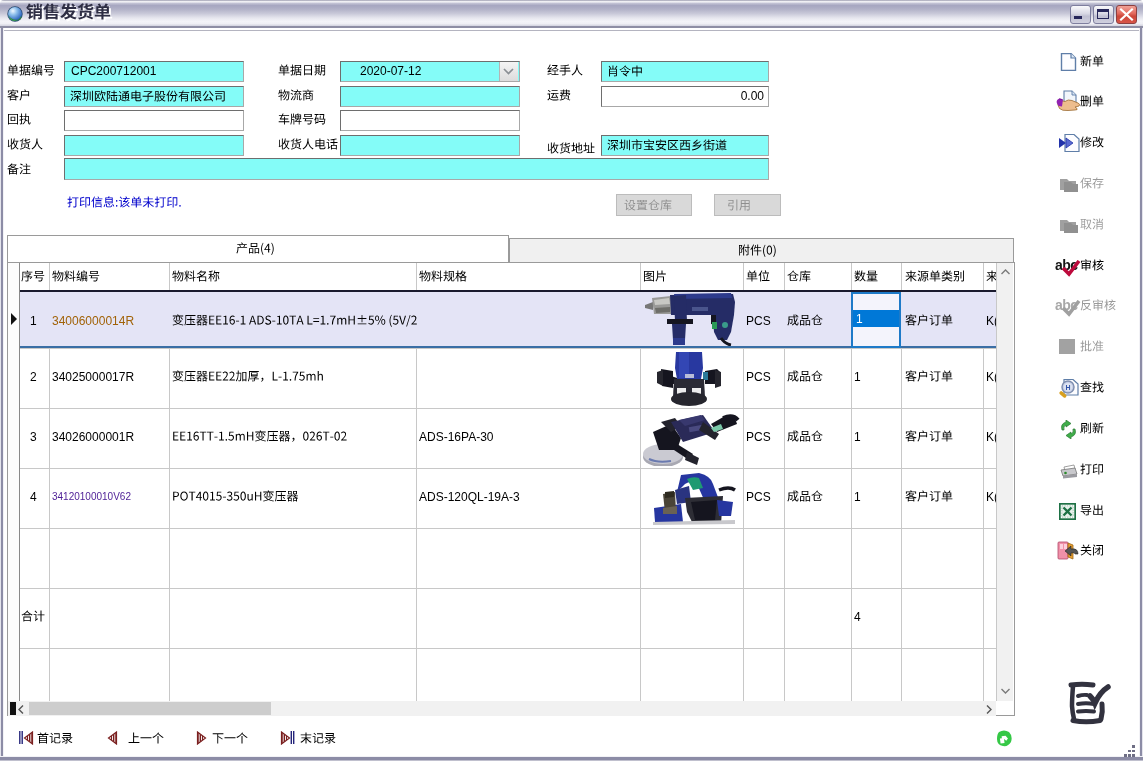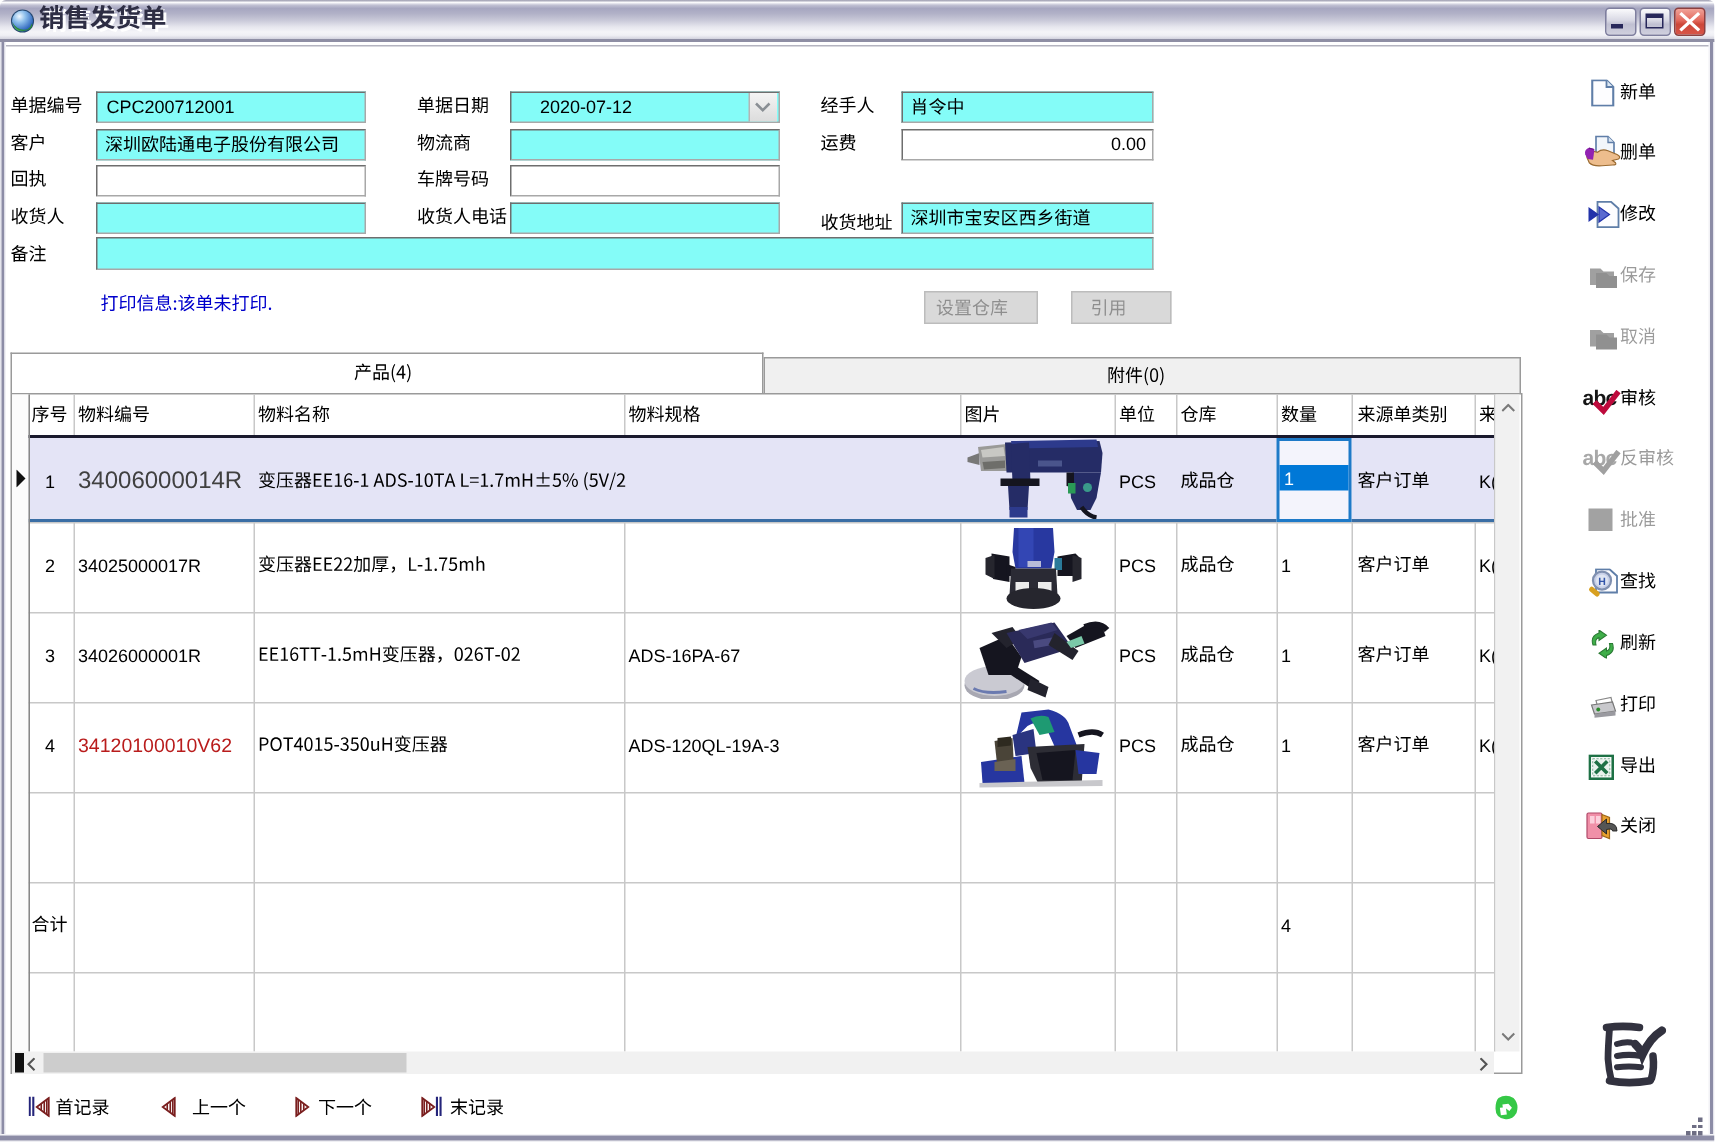--- a/index.html
+++ b/index.html
@@ -180,21 +180,21 @@
         <path d="M5.3 0.6C5.1 1.1 4.7 1.8 4.4 2.2L5 2.5C5.3 2.1 5.7 1.5 6.1 1ZM1.1 1C1.4 1.5 1.7 2.1 1.8 2.6L2.5 2.3C2.4 1.8 2.1 1.2 1.7 0.7ZM4.9 7.4C4.6 8 4.3 8.5 3.8 9C3.3 8.8 2.9 8.5 2.4 8.3C2.6 8.1 2.8 7.7 3 7.4ZM1.3 8.7C1.9 8.9 2.6 9.2 3.2 9.5C2.4 10.1 1.5 10.4 0.5 10.7C0.6 10.8 0.8 11.1 0.9 11.4C2 11.1 3 10.6 3.9 9.9C4.3 10.1 4.7 10.4 4.9 10.6L5.5 10C5.2 9.8 4.9 9.6 4.5 9.4C5.1 8.7 5.6 7.8 5.9 6.8L5.4 6.6L5.3 6.6H3.3L3.6 6L2.8 5.9C2.7 6.1 2.6 6.4 2.5 6.6H0.8V7.4H2.1C1.8 7.9 1.6 8.3 1.3 8.7ZM3.1 0.4V2.7H0.6V3.4H2.8C2.2 4.2 1.3 4.9 0.5 5.3C0.6 5.4 0.9 5.8 1 6C1.7 5.6 2.5 4.9 3.1 4.2V5.7H3.9V4C4.5 4.4 5.2 5 5.5 5.3L6 4.6C5.7 4.4 4.7 3.8 4.1 3.4H6.4V2.7H3.9V0.4ZM7.5 0.5C7.2 2.6 6.7 4.6 5.8 5.9C6 6 6.3 6.3 6.5 6.5C6.8 6 7 5.5 7.3 4.9C7.5 6.1 7.9 7.2 8.3 8.1C7.7 9.3 6.7 10.1 5.4 10.8C5.6 10.9 5.8 11.3 5.9 11.5C7.1 10.8 8.1 10 8.8 9C9.4 10 10.1 10.8 11.1 11.4C11.2 11.1 11.5 10.8 11.7 10.6C10.7 10.1 9.9 9.2 9.3 8.1C9.9 6.9 10.3 5.4 10.6 3.6H11.4V2.7H8C8.1 2.1 8.3 1.4 8.4 0.6ZM9.7 3.6C9.5 5 9.2 6.2 8.8 7.2C8.3 6.1 8 4.9 7.8 3.6Z M15 2.5H21V3.2H15ZM15 1.3H21V2H15ZM14.1 0.8V3.7H21.9V0.8ZM12.6 4.2V4.9H23.4V4.2ZM14.8 7.2H17.5V7.9H14.8ZM18.4 7.2H21.3V7.9H18.4ZM14.8 6H17.5V6.7H14.8ZM18.4 6H21.3V6.7H18.4ZM12.6 10.5V11.2H23.5V10.5H18.4V9.8H22.5V9.1H18.4V8.5H22.2V5.5H13.9V8.5H17.5V9.1H13.6V9.8H17.5V10.5Z" fill="#000000"></path>
       </svg></div>
 <div style="position:absolute;left:897px;top:7px"><svg width="61" height="15" viewBox="0 0 61 15">
         <path d="M9.1 3C8.8 3.7 8.3 4.7 7.9 5.4L8.6 5.6C9 5 9.6 4.1 10 3.2ZM2.2 3.3C2.7 4 3.2 5 3.3 5.6L4.2 5.3C4 4.7 3.5 3.7 3 3ZM5.5 0.4V1.9H1.2V2.7H5.5V5.7H0.7V6.6H4.9C3.8 8.1 2 9.5 0.4 10.2C0.6 10.4 0.9 10.7 1.1 10.9C2.6 10.1 4.4 8.7 5.5 7.1V11.4H6.5V7.1C7.6 8.7 9.4 10.2 11 11C11.1 10.7 11.4 10.4 11.6 10.2C10 9.5 8.2 8.1 7.1 6.6H11.3V5.7H6.5V2.7H10.8V1.9H6.5V0.4Z M18.4 5.6H22.1V6.7H18.4ZM18.4 3.9H22.1V4.9H18.4ZM18.1 8C17.7 8.8 17.2 9.7 16.6 10.3C16.8 10.4 17.2 10.6 17.3 10.7C17.9 10.1 18.5 9.1 18.9 8.3ZM21.5 8.2C21.9 9 22.5 10 22.8 10.6L23.6 10.2C23.3 9.7 22.7 8.7 22.2 7.9ZM13 1.2C13.7 1.6 14.6 2.2 15 2.6L15.6 1.8C15.1 1.5 14.2 0.9 13.6 0.6ZM12.5 4.4C13.1 4.8 14 5.4 14.5 5.7L15 5C14.5 4.6 13.6 4.1 13 3.8ZM12.7 10.8 13.5 11.3C14.1 10.2 14.8 8.7 15.3 7.4L14.5 6.9C14 8.3 13.2 9.9 12.7 10.8ZM16.1 1V4.3C16.1 6.3 15.9 9 14.6 10.9C14.8 11 15.2 11.3 15.3 11.4C16.7 9.4 16.9 6.4 16.9 4.3V1.8H23.4V1ZM19.8 2C19.7 2.3 19.6 2.8 19.5 3.2H17.6V7.4H19.8V10.5C19.8 10.6 19.7 10.7 19.6 10.7C19.4 10.7 18.9 10.7 18.3 10.7C18.5 10.9 18.6 11.2 18.6 11.4C19.4 11.5 19.9 11.5 20.2 11.3C20.6 11.2 20.7 11 20.7 10.5V7.4H23V3.2H20.3C20.5 2.9 20.6 2.5 20.8 2.2Z M26.7 5.3H29.5V6.6H26.7ZM30.4 5.3H33.4V6.6H30.4ZM26.7 3.3H29.5V4.5H26.7ZM30.4 3.3H33.4V4.5H30.4ZM32.5 0.5C32.2 1.1 31.7 1.9 31.3 2.5H28.4L28.9 2.3C28.6 1.8 28.1 1 27.6 0.5L26.8 0.8C27.3 1.3 27.7 2 28 2.5H25.8V7.3H29.5V8.5H24.6V9.3H29.5V11.4H30.4V9.3H35.4V8.5H30.4V7.3H34.3V2.5H32.3C32.7 2 33.1 1.4 33.5 0.8Z M45 0.6C44.7 1.1 44.1 1.9 43.7 2.3L44.5 2.6C44.9 2.2 45.4 1.5 45.9 0.9ZM38.2 1C38.7 1.5 39.2 2.2 39.4 2.7L40.2 2.3C40 1.8 39.4 1.2 38.9 0.7ZM41.5 0.4V2.8H36.9V3.6H40.8C39.8 4.6 38.2 5.4 36.6 5.8C36.8 6 37.1 6.3 37.2 6.6C38.8 6.1 40.5 5.1 41.5 3.9V6H42.4V4.2C43.9 4.9 45.7 5.9 46.7 6.5L47.1 5.8C46.2 5.2 44.5 4.3 43 3.6H47.2V2.8H42.4V0.4ZM41.6 6.2C41.5 6.7 41.4 7.1 41.3 7.5H36.8V8.4H41C40.4 9.5 39.2 10.2 36.6 10.6C36.7 10.8 36.9 11.2 37 11.5C40 10.9 41.3 9.9 42 8.4C42.9 10.1 44.6 11.1 47 11.5C47.1 11.2 47.4 10.8 47.6 10.6C45.4 10.4 43.8 9.6 42.9 8.4H47.2V7.5H42.3C42.4 7.1 42.4 6.7 42.5 6.2Z M55.5 1.9V8.5H56.4V1.9ZM58.1 0.6V10.3C58.1 10.5 58 10.6 57.8 10.6C57.5 10.6 56.8 10.6 56 10.6C56.2 10.8 56.3 11.2 56.4 11.5C57.4 11.5 58.1 11.4 58.4 11.3C58.8 11.1 59 10.9 59 10.3V0.6ZM49.9 1.8H53V4.1H49.9ZM49.1 0.9V4.9H53.9V0.9ZM50.8 5.2 50.8 6.2H48.7V7.1H50.7C50.5 8.7 49.9 10 48.4 10.8C48.6 11 48.9 11.3 49 11.5C50.7 10.6 51.3 9 51.5 7.1H53.2C53.1 9.3 53 10.2 52.8 10.4C52.7 10.5 52.6 10.5 52.4 10.5C52.2 10.5 51.7 10.5 51.2 10.5C51.4 10.7 51.5 11.1 51.5 11.3C52 11.4 52.5 11.4 52.8 11.3C53.1 11.3 53.3 11.2 53.5 11C53.8 10.6 54 9.5 54.1 6.6C54.1 6.5 54.1 6.2 54.1 6.2H51.6L51.7 5.2Z" fill="#000000"></path>
       </svg></div>
 <div style="position:absolute;left:978px;top:7px"><svg width="13" height="15" viewBox="0 0 13 15">
         <path d="M9.1 3C8.8 3.7 8.3 4.7 7.9 5.4L8.6 5.6C9 5 9.6 4.1 10 3.2ZM2.2 3.3C2.7 4 3.2 5 3.3 5.6L4.2 5.3C4 4.7 3.5 3.7 3 3ZM5.5 0.4V1.9H1.2V2.7H5.5V5.7H0.7V6.6H4.9C3.8 8.1 2 9.5 0.4 10.2C0.6 10.4 0.9 10.7 1.1 10.9C2.6 10.1 4.4 8.7 5.5 7.1V11.4H6.5V7.1C7.6 8.7 9.4 10.2 11 11C11.1 10.7 11.4 10.4 11.6 10.2C10 9.5 8.2 8.1 7.1 6.6H11.3V5.7H6.5V2.7H10.8V1.9H6.5V0.4Z" fill="#000000"></path>
       </svg></div>
 </div>
 <div style="position:absolute;left:30px;top:314px;font-size:12px;line-height:14px;color:#000000;white-space:pre;">1</div>
-<div style="position:absolute;left:52px;top:314px;font-size:16px;line-height:14px;color:#404040;white-space:pre;">34006000014R</div>
+<div style="position:absolute;left:52px;top:314px;font-size:12px;line-height:14px;color:#a16207;white-space:pre;">34006000014R</div>
 <div style="position:absolute;left:172px;top:314px"><svg width="246" height="15" viewBox="0 0 246 15">
       <path d="M2.7 3C2.3 3.8 1.7 4.7 1.1 5.2C1.3 5.4 1.6 5.6 1.8 5.7C2.4 5.1 3.1 4.1 3.5 3.2ZM8.3 3.4C9 4.1 9.9 5.1 10.3 5.7L11 5.3C10.6 4.7 9.7 3.7 9 3ZM5.2 0.5C5.4 0.9 5.6 1.3 5.8 1.6H0.8V2.4H4.2V6.1H5.1V2.4H6.9V6.1H7.8V2.4H11.2V1.6H6.8C6.6 1.3 6.3 0.7 6 0.3ZM1.6 6.4V7.2H2.6C3.2 8.2 4.1 9 5.1 9.6C3.7 10.1 2.2 10.5 0.6 10.7C0.8 10.9 1 11.3 1.1 11.5C2.8 11.2 4.5 10.8 6 10.1C7.4 10.8 9.1 11.2 11 11.5C11.1 11.2 11.3 10.9 11.5 10.7C9.8 10.5 8.2 10.2 6.9 9.6C8.2 8.9 9.2 8 9.9 6.8L9.3 6.4L9.1 6.4ZM3.6 7.2H8.5C7.9 8 7 8.7 6 9.2C5 8.7 4.2 8 3.6 7.2Z M20.2 7.2C20.9 7.8 21.6 8.6 21.9 9.1L22.6 8.6C22.2 8.1 21.5 7.4 20.9 6.8ZM13.4 1V4.9C13.4 6.7 13.3 9.2 12.4 11C12.6 11.1 13 11.3 13.1 11.5C14.1 9.6 14.2 6.8 14.2 4.9V1.9H23.5V1ZM18.4 2.5V5.1H15.1V6H18.4V10.1H14.3V10.9H23.4V10.1H19.3V6H22.8V5.1H19.3V2.5Z M26.4 1.7H28.4V3.4H26.4ZM31.5 1.7H33.6V3.4H31.5ZM31.4 4.7C31.9 4.9 32.5 5.2 32.9 5.5H29.4C29.7 5.1 29.9 4.7 30.1 4.3L29.2 4.1V1H25.5V4.2H29.2C29 4.6 28.7 5.1 28.4 5.5H24.6V6.3H27.6C26.8 7 25.7 7.6 24.4 8.1C24.5 8.3 24.8 8.6 24.9 8.8L25.5 8.5V11.5H26.4V11.1H28.4V11.4H29.2V7.8H27C27.7 7.3 28.3 6.8 28.8 6.3H31C31.5 6.8 32.1 7.3 32.9 7.8H30.7V11.5H31.5V11.1H33.6V11.4H34.5V8.5L35.1 8.7C35.2 8.5 35.5 8.2 35.7 8C34.4 7.7 33 7 32.1 6.3H35.4V5.5H33.3L33.6 5.1C33.2 4.8 32.4 4.4 31.8 4.2ZM30.6 1V4.2H34.5V1ZM26.4 10.3V8.5H28.4V10.3ZM31.5 10.3V8.5H33.6V10.3Z M37.2 10.5H42.4V9.6H38.3V6.3H41.7V5.4H38.3V2.6H42.3V1.7H37.2Z M44.3 10.5H49.5V9.6H45.4V6.3H48.7V5.4H45.4V2.6H49.3V1.7H44.3Z M51.2 10.5H56V9.6H54.3V1.7H53.4C52.9 2 52.4 2.2 51.6 2.3V3H53.2V9.6H51.2Z M60.4 10.7C61.8 10.7 62.9 9.5 62.9 7.8C62.9 6 62 5 60.5 5C59.8 5 59 5.4 58.5 6.1C58.5 3.4 59.5 2.4 60.8 2.4C61.3 2.4 61.8 2.7 62.2 3.1L62.8 2.4C62.3 1.9 61.6 1.5 60.7 1.5C59 1.5 57.5 2.9 57.5 6.3C57.5 9.2 58.7 10.7 60.4 10.7ZM58.5 7C59.1 6.2 59.8 5.9 60.3 5.9C61.4 5.9 61.9 6.6 61.9 7.8C61.9 9 61.2 9.8 60.4 9.8C59.3 9.8 58.6 8.8 58.5 7Z M64 7.6H67.1V6.7H64Z M68.7 10.5H73.5V9.6H71.7V1.7H70.9C70.4 2 69.9 2.2 69.1 2.3V3H70.6V9.6H68.7Z M77 10.5H78.1L79 7.8H82.2L83 10.5H84.2L81.2 1.7H80ZM79.3 6.9 79.7 5.6C80 4.6 80.3 3.6 80.6 2.6H80.6C80.9 3.6 81.2 4.6 81.5 5.6L81.9 6.9Z M85.5 10.5H87.7C90.4 10.5 91.8 8.9 91.8 6.1C91.8 3.3 90.4 1.7 87.7 1.7H85.5ZM86.6 9.6V2.6H87.6C89.7 2.6 90.7 3.8 90.7 6.1C90.7 8.3 89.7 9.6 87.6 9.6Z M96.2 10.7C98 10.7 99.2 9.6 99.2 8.2C99.2 6.9 98.4 6.3 97.3 5.8L96.1 5.3C95.4 5 94.6 4.7 94.6 3.8C94.6 3 95.3 2.5 96.3 2.5C97.1 2.5 97.7 2.8 98.3 3.3L98.9 2.6C98.2 2 97.3 1.5 96.3 1.5C94.7 1.5 93.5 2.5 93.5 3.9C93.5 5.2 94.5 5.8 95.3 6.1L96.6 6.7C97.4 7.1 98 7.3 98 8.3C98 9.1 97.3 9.7 96.2 9.7C95.3 9.7 94.4 9.3 93.8 8.6L93.1 9.4C93.9 10.2 94.9 10.7 96.2 10.7Z M100.2 7.6H103.3V6.7H100.2Z M104.9 10.5H109.7V9.6H108V1.7H107.1C106.6 2 106.1 2.2 105.3 2.3V3H106.9V9.6H104.9Z M113.8 10.7C115.5 10.7 116.6 9.1 116.6 6.1C116.6 3 115.5 1.5 113.8 1.5C112.2 1.5 111.1 3 111.1 6.1C111.1 9.1 112.2 10.7 113.8 10.7ZM113.8 9.8C112.8 9.8 112.2 8.7 112.2 6.1C112.2 3.5 112.8 2.4 113.8 2.4C114.8 2.4 115.5 3.5 115.5 6.1C115.5 8.7 114.8 9.8 113.8 9.8Z M120.2 10.5H121.3V2.6H124V1.7H117.5V2.6H120.2Z M124.4 10.5H125.5L126.4 7.8H129.6L130.4 10.5H131.6L128.6 1.7H127.4ZM126.6 6.9 127.1 5.6C127.4 4.6 127.7 3.6 127.9 2.6H128C128.3 3.6 128.6 4.6 128.9 5.6L129.3 6.9Z M135.5 10.5H140.5V9.6H136.6V1.7H135.5Z M141.3 5H147.1V4.2H141.3ZM141.3 7.9H147.1V7.1H141.3Z M148.6 10.5H153.4V9.6H151.6V1.7H150.8C150.3 2 149.7 2.2 149 2.3V3H150.5V9.6H148.6Z M155.8 10.7C156.3 10.7 156.6 10.3 156.6 9.8C156.6 9.3 156.3 9 155.8 9C155.4 9 155 9.3 155 9.8C155 10.3 155.4 10.7 155.8 10.7Z M159.9 10.5H161C161.2 7.1 161.5 5 163.6 2.4V1.7H158.1V2.6H162.4C160.6 5 160 7.2 159.9 10.5Z M165.3 10.5H166.4V5.8C167 5.1 167.5 4.8 168 4.8C168.8 4.8 169.2 5.3 169.2 6.5V10.5H170.3V5.8C170.9 5.1 171.4 4.8 171.9 4.8C172.8 4.8 173.2 5.3 173.2 6.5V10.5H174.3V6.4C174.3 4.7 173.6 3.8 172.3 3.8C171.5 3.8 170.8 4.3 170.1 5.1C169.9 4.3 169.3 3.8 168.3 3.8C167.5 3.8 166.9 4.3 166.3 4.9H166.3L166.2 4H165.3Z M176.5 10.5H177.6V6.3H181.7V10.5H182.8V1.7H181.7V5.4H177.6V1.7H176.5Z M194.4 5V4.1H190.4V0.9H189.6V4.1H185.7V5H189.6V8.3H190.4V5ZM194.4 9.5H185.7V10.3H194.4Z M199.2 10.7C200.6 10.7 202 9.6 202 7.6C202 5.7 200.8 4.8 199.4 4.8C198.9 4.8 198.5 5 198.1 5.2L198.3 2.6H201.6V1.7H197.3L197 5.8L197.6 6.2C198.1 5.8 198.5 5.7 199.1 5.7C200.2 5.7 200.9 6.4 200.9 7.7C200.9 9 200.1 9.7 199 9.7C198 9.7 197.4 9.3 196.9 8.8L196.3 9.5C196.9 10.1 197.8 10.7 199.2 10.7Z M205.1 7.1C206.3 7.1 207.1 6.1 207.1 4.3C207.1 2.5 206.3 1.5 205.1 1.5C203.9 1.5 203.1 2.5 203.1 4.3C203.1 6.1 203.9 7.1 205.1 7.1ZM205.1 6.4C204.4 6.4 204 5.7 204 4.3C204 2.9 204.4 2.2 205.1 2.2C205.8 2.2 206.3 2.9 206.3 4.3C206.3 5.7 205.8 6.4 205.1 6.4ZM205.4 10.7H206.1L211 1.5H210.2ZM211.3 10.7C212.5 10.7 213.3 9.6 213.3 7.9C213.3 6.1 212.5 5.1 211.3 5.1C210.1 5.1 209.3 6.1 209.3 7.9C209.3 9.6 210.1 10.7 211.3 10.7ZM211.3 10C210.6 10 210.1 9.3 210.1 7.9C210.1 6.5 210.6 5.8 211.3 5.8C211.9 5.8 212.4 6.5 212.4 7.9C212.4 9.3 211.9 10 211.3 10Z M219.3 12.9 219.9 12.6C218.9 10.8 218.4 8.8 218.4 6.8C218.4 4.7 218.9 2.7 219.9 1L219.3 0.7C218.2 2.5 217.5 4.4 217.5 6.8C217.5 9.1 218.2 11.1 219.3 12.9Z M223.6 10.7C225.1 10.7 226.5 9.6 226.5 7.6C226.5 5.7 225.3 4.8 223.8 4.8C223.3 4.8 222.9 5 222.5 5.2L222.7 2.6H226.1V1.7H221.8L221.5 5.8L222.1 6.2C222.6 5.8 223 5.7 223.5 5.7C224.7 5.7 225.4 6.4 225.4 7.7C225.4 9 224.5 9.7 223.5 9.7C222.5 9.7 221.8 9.3 221.3 8.8L220.8 9.5C221.4 10.1 222.2 10.7 223.6 10.7Z M229.9 10.5H231.2L234 1.7H232.9L231.5 6.5C231.2 7.5 231 8.3 230.6 9.4H230.6C230.3 8.3 230 7.5 229.7 6.5L228.3 1.7H227.1Z M234.2 12.6H235L238.5 1H237.8Z M239.3 10.5H244.8V9.6H242.4C241.9 9.6 241.4 9.6 240.9 9.6C243 7.7 244.4 5.9 244.4 4.1C244.4 2.6 243.4 1.5 241.8 1.5C240.7 1.5 239.9 2.1 239.2 2.8L239.8 3.5C240.3 2.9 240.9 2.4 241.7 2.4C242.8 2.4 243.3 3.2 243.3 4.2C243.3 5.7 242 7.4 239.3 9.9Z" fill="#000000"></path>
     </svg></div>
 <div style="position:absolute;left:746px;top:314px;font-size:12px;line-height:14px;color:#000000;white-space:pre;">PCS</div>
 <div style="position:absolute;left:787px;top:314px"><svg width="37" height="15" viewBox="0 0 37 15">
       <path d="M6.5 0.4C6.5 1.1 6.6 1.8 6.6 2.5H1.5V5.8C1.5 7.4 1.4 9.5 0.4 10.9C0.6 11.1 1 11.4 1.2 11.5C2.3 10 2.5 7.5 2.5 5.8V5.8H4.7C4.6 7.8 4.6 8.6 4.4 8.8C4.3 8.9 4.2 8.9 4 8.9C3.8 8.9 3.3 8.9 2.7 8.8C2.9 9.1 3 9.4 3 9.7C3.6 9.7 4.1 9.7 4.5 9.7C4.8 9.7 5 9.6 5.2 9.3C5.4 9 5.5 8 5.5 5.3C5.5 5.2 5.6 4.9 5.6 4.9H2.5V3.3H6.6C6.8 5.3 7.1 7.1 7.5 8.4C6.7 9.3 5.8 10.1 4.8 10.7C4.9 10.8 5.3 11.2 5.4 11.4C6.3 10.8 7.2 10.2 7.9 9.4C8.4 10.6 9.2 11.4 10.1 11.4C11 11.4 11.4 10.8 11.5 8.7C11.3 8.6 10.9 8.4 10.7 8.2C10.7 9.8 10.5 10.5 10.2 10.5C9.6 10.5 9 9.8 8.6 8.6C9.5 7.4 10.2 6.1 10.7 4.5L9.8 4.3C9.4 5.5 8.9 6.6 8.2 7.5C7.9 6.4 7.7 4.9 7.6 3.3H11.4V2.5H7.5C7.5 1.8 7.5 1.1 7.5 0.4ZM8.1 1C8.8 1.4 9.7 2 10.2 2.5L10.8 1.8C10.3 1.4 9.3 0.8 8.6 0.5Z M15.6 1.8H20.4V4.1H15.6ZM14.7 0.9V4.9H21.3V0.9ZM13 6.2V11.5H13.9V10.8H16.4V11.4H17.3V6.2ZM13.9 9.9V7.1H16.4V9.9ZM18.6 6.2V11.5H19.5V10.8H22.2V11.4H23.1V6.2ZM19.5 9.9V7.1H22.2V9.9Z M30 0.4C28.8 2.4 26.6 4.1 24.4 5C24.6 5.3 24.9 5.6 25 5.8C25.6 5.5 26.2 5.2 26.7 4.8V9.6C26.7 10.8 27.2 11.1 28.9 11.1C29.2 11.1 32 11.1 32.4 11.1C33.9 11.1 34.2 10.7 34.4 8.8C34.1 8.7 33.7 8.6 33.5 8.4C33.4 10 33.3 10.3 32.4 10.3C31.7 10.3 29.4 10.3 28.9 10.3C27.9 10.3 27.7 10.1 27.7 9.6V5.5H32.2C32.2 7 32.1 7.6 31.9 7.8C31.8 7.9 31.7 7.9 31.5 7.9C31.3 7.9 30.6 7.9 30 7.8C30.1 8 30.2 8.4 30.2 8.6C30.9 8.7 31.5 8.7 31.9 8.6C32.2 8.6 32.5 8.5 32.7 8.3C33 8 33.1 7.2 33.2 5.1C33.2 5 33.2 4.7 33.2 4.7H27C28.1 3.9 29.2 2.9 30 1.8C31.5 3.6 33.1 4.7 35 5.7C35.2 5.4 35.4 5.1 35.7 4.9C33.7 4 31.9 2.9 30.5 1.2L30.8 0.8Z" fill="#000000"></path>
     </svg></div>
 <div style="position:absolute;left:905px;top:314px"><svg width="49" height="15" viewBox="0 0 49 15">
       <path d="M4.3 4.2H7.9C7.4 4.7 6.8 5.2 6 5.7C5.3 5.2 4.7 4.8 4.2 4.2ZM4.5 2.5C3.9 3.5 2.8 4.5 1.1 5.3C1.3 5.4 1.6 5.7 1.7 5.9C2.4 5.6 3 5.2 3.6 4.7C4 5.2 4.6 5.7 5.2 6.1C3.7 6.8 2 7.3 0.4 7.6C0.6 7.8 0.8 8.2 0.9 8.4C1.5 8.3 2.1 8.1 2.8 7.9V11.4H3.7V11H8.4V11.4H9.3V7.9C9.9 8 10.4 8.1 11 8.2C11.1 8 11.4 7.6 11.6 7.4C9.9 7.2 8.2 6.7 6.9 6.1C7.9 5.4 8.7 4.7 9.3 3.8L8.7 3.4L8.5 3.4H5C5.2 3.2 5.3 3 5.5 2.7ZM6 6.6C6.9 7.1 7.8 7.5 8.9 7.8H3.3C4.3 7.5 5.2 7.1 6 6.6ZM3.7 10.3V8.5H8.4V10.3ZM5.2 0.5C5.4 0.8 5.6 1.2 5.7 1.5H0.9V3.8H1.8V2.3H10.2V3.8H11.1V1.5H6.8C6.6 1.1 6.3 0.7 6.1 0.3Z M15 3.1H21.2V5.5H15L15 4.9ZM17.3 0.6C17.5 1.1 17.8 1.8 17.9 2.3H14V4.9C14 6.7 13.9 9.2 12.4 11C12.6 11.1 13 11.4 13.2 11.5C14.4 10.1 14.8 8.1 14.9 6.4H21.2V7.2H22.1V2.3H18.3L18.9 2.1C18.7 1.6 18.4 0.9 18.2 0.4Z M25.4 1.2C26 1.8 26.8 2.7 27.2 3.2L27.8 2.6C27.4 2.1 26.6 1.3 26 0.7ZM26.5 11.2C26.7 10.9 27 10.7 29.5 8.9C29.4 8.7 29.3 8.4 29.3 8.1L27.5 9.3V4.2H24.6V5.1H26.6V9.3C26.6 9.9 26.2 10.2 26 10.4C26.2 10.6 26.4 10.9 26.5 11.2ZM28.8 1.4V2.3H32.4V10.1C32.4 10.4 32.4 10.4 32.1 10.4C31.9 10.4 31 10.5 30.1 10.4C30.3 10.7 30.4 11.1 30.5 11.4C31.6 11.4 32.4 11.4 32.8 11.2C33.2 11.1 33.4 10.8 33.4 10.1V2.3H35.5V1.4Z M38.7 5.3H41.5V6.6H38.7ZM42.4 5.3H45.4V6.6H42.4ZM38.7 3.3H41.5V4.5H38.7ZM42.4 3.3H45.4V4.5H42.4ZM44.5 0.5C44.2 1.1 43.7 1.9 43.3 2.5H40.4L40.9 2.3C40.6 1.8 40.1 1 39.6 0.5L38.8 0.8C39.3 1.3 39.7 2 40 2.5H37.8V7.3H41.5V8.5H36.6V9.3H41.5V11.4H42.4V9.3H47.4V8.5H42.4V7.3H46.3V2.5H44.3C44.7 2 45.1 1.4 45.5 0.8Z" fill="#000000"></path>
     </svg></div>
@@ -211,32 +211,32 @@
 <div style="position:absolute;left:854px;top:370px;font-size:12px;line-height:14px;color:#000000;white-space:pre;">1</div>
 <div style="position:absolute;left:905px;top:370px"><svg width="49" height="15" viewBox="0 0 49 15">
       <path d="M4.3 4.2H7.9C7.4 4.7 6.8 5.2 6 5.7C5.3 5.2 4.7 4.8 4.2 4.2ZM4.5 2.5C3.9 3.5 2.8 4.5 1.1 5.3C1.3 5.4 1.6 5.7 1.7 5.9C2.4 5.6 3 5.2 3.6 4.7C4 5.2 4.6 5.7 5.2 6.1C3.7 6.8 2 7.3 0.4 7.6C0.6 7.8 0.8 8.2 0.9 8.4C1.5 8.3 2.1 8.1 2.8 7.9V11.4H3.7V11H8.4V11.4H9.3V7.9C9.9 8 10.4 8.1 11 8.2C11.1 8 11.4 7.6 11.6 7.4C9.9 7.2 8.2 6.7 6.9 6.1C7.9 5.4 8.7 4.7 9.3 3.8L8.7 3.4L8.5 3.4H5C5.2 3.2 5.3 3 5.5 2.7ZM6 6.6C6.9 7.1 7.8 7.5 8.9 7.8H3.3C4.3 7.5 5.2 7.1 6 6.6ZM3.7 10.3V8.5H8.4V10.3ZM5.2 0.5C5.4 0.8 5.6 1.2 5.7 1.5H0.9V3.8H1.8V2.3H10.2V3.8H11.1V1.5H6.8C6.6 1.1 6.3 0.7 6.1 0.3Z M15 3.1H21.2V5.5H15L15 4.9ZM17.3 0.6C17.5 1.1 17.8 1.8 17.9 2.3H14V4.9C14 6.7 13.9 9.2 12.4 11C12.6 11.1 13 11.4 13.2 11.5C14.4 10.1 14.8 8.1 14.9 6.4H21.2V7.2H22.1V2.3H18.3L18.9 2.1C18.7 1.6 18.4 0.9 18.2 0.4Z M25.4 1.2C26 1.8 26.8 2.7 27.2 3.2L27.8 2.6C27.4 2.1 26.6 1.3 26 0.7ZM26.5 11.2C26.7 10.9 27 10.7 29.5 8.9C29.4 8.7 29.3 8.4 29.3 8.1L27.5 9.3V4.2H24.6V5.1H26.6V9.3C26.6 9.9 26.2 10.2 26 10.4C26.2 10.6 26.4 10.9 26.5 11.2ZM28.8 1.4V2.3H32.4V10.1C32.4 10.4 32.4 10.4 32.1 10.4C31.9 10.4 31 10.5 30.1 10.4C30.3 10.7 30.4 11.1 30.5 11.4C31.6 11.4 32.4 11.4 32.8 11.2C33.2 11.1 33.4 10.8 33.4 10.1V2.3H35.5V1.4Z M38.7 5.3H41.5V6.6H38.7ZM42.4 5.3H45.4V6.6H42.4ZM38.7 3.3H41.5V4.5H38.7ZM42.4 3.3H45.4V4.5H42.4ZM44.5 0.5C44.2 1.1 43.7 1.9 43.3 2.5H40.4L40.9 2.3C40.6 1.8 40.1 1 39.6 0.5L38.8 0.8C39.3 1.3 39.7 2 40 2.5H37.8V7.3H41.5V8.5H36.6V9.3H41.5V11.4H42.4V9.3H47.4V8.5H42.4V7.3H46.3V2.5H44.3C44.7 2 45.1 1.4 45.5 0.8Z" fill="#000000"></path>
     </svg></div>
 <div style="position:absolute;left:986px;top:370px;width:10px;height:14px;overflow:hidden;font-size:12px;line-height:14px">K(</div>
 <div style="position:absolute;left:30px;top:430px;font-size:12px;line-height:14px;color:#000000;white-space:pre;">3</div>
 <div style="position:absolute;left:52px;top:430px;font-size:12px;line-height:14px;color:#000000;white-space:pre;">34026000001R</div>
 <div style="position:absolute;left:172px;top:430px"><svg width="176" height="15" viewBox="0 0 176 15">
       <path d="M1.2 10.5H6.4V9.6H2.3V6.3H5.7V5.4H2.3V2.6H6.3V1.7H1.2Z M8.3 10.5H13.5V9.6H9.4V6.3H12.7V5.4H9.4V2.6H13.3V1.7H8.3Z M15.2 10.5H20V9.6H18.3V1.7H17.4C16.9 2 16.4 2.2 15.6 2.3V3H17.2V9.6H15.2Z M24.4 10.7C25.8 10.7 26.9 9.5 26.9 7.8C26.9 6 26 5 24.5 5C23.8 5 23 5.4 22.5 6.1C22.5 3.4 23.5 2.4 24.8 2.4C25.3 2.4 25.8 2.7 26.2 3.1L26.8 2.4C26.3 1.9 25.6 1.5 24.7 1.5C23 1.5 21.5 2.9 21.5 6.3C21.5 9.2 22.7 10.7 24.4 10.7ZM22.5 7C23.1 6.2 23.8 5.9 24.3 5.9C25.4 5.9 25.9 6.6 25.9 7.8C25.9 9 25.2 9.8 24.4 9.8C23.3 9.8 22.6 8.8 22.5 7Z M30.5 10.5H31.6V2.6H34.3V1.7H27.8V2.6H30.5Z M37.7 10.5H38.8V2.6H41.5V1.7H35V2.6H37.7Z M42.4 7.6H45.5V6.7H42.4Z M47.1 10.5H51.9V9.6H50.1V1.7H49.3C48.8 2 48.2 2.2 47.4 2.3V3H49V9.6H47.1Z M54.3 10.7C54.8 10.7 55.1 10.3 55.1 9.8C55.1 9.3 54.8 9 54.3 9C53.9 9 53.5 9.3 53.5 9.8C53.5 10.3 53.9 10.7 54.3 10.7Z M59.1 10.7C60.6 10.7 62 9.6 62 7.6C62 5.7 60.8 4.8 59.4 4.8C58.8 4.8 58.4 5 58 5.2L58.3 2.6H61.6V1.7H57.3L57 5.8L57.6 6.2C58.1 5.8 58.5 5.7 59.1 5.7C60.2 5.7 60.9 6.4 60.9 7.7C60.9 9 60.1 9.7 59 9.7C58 9.7 57.4 9.3 56.9 8.8L56.3 9.5C56.9 10.1 57.8 10.7 59.1 10.7Z M63.8 10.5H64.9V5.8C65.4 5.1 66 4.8 66.5 4.8C67.3 4.8 67.7 5.3 67.7 6.5V10.5H68.8V5.8C69.4 5.1 69.9 4.8 70.4 4.8C71.3 4.8 71.7 5.3 71.7 6.5V10.5H72.7V6.4C72.7 4.7 72.1 3.8 70.8 3.8C70 3.8 69.3 4.3 68.6 5.1C68.4 4.3 67.8 3.8 66.8 3.8C66 3.8 65.4 4.3 64.8 4.9H64.8L64.7 4H63.8Z M75 10.5H76.1V6.3H80.2V10.5H81.3V1.7H80.2V5.4H76.1V1.7H75Z M85.2 3C84.8 3.8 84.2 4.7 83.6 5.2C83.8 5.4 84.1 5.6 84.3 5.7C84.9 5.1 85.6 4.1 86 3.2ZM90.8 3.4C91.5 4.1 92.4 5.1 92.8 5.7L93.5 5.3C93.1 4.7 92.2 3.7 91.5 3ZM87.7 0.5C87.9 0.9 88.1 1.3 88.3 1.6H83.3V2.4H86.7V6.1H87.6V2.4H89.4V6.1H90.3V2.4H93.7V1.6H89.3C89.1 1.3 88.8 0.7 88.5 0.3ZM84.1 6.4V7.2H85.1C85.7 8.2 86.6 9 87.6 9.6C86.2 10.1 84.7 10.5 83.1 10.7C83.3 10.9 83.5 11.3 83.6 11.5C85.3 11.2 87 10.8 88.5 10.1C89.9 10.8 91.6 11.2 93.5 11.5C93.6 11.2 93.8 10.9 94 10.7C92.3 10.5 90.7 10.2 89.4 9.6C90.7 8.9 91.7 8 92.4 6.8L91.8 6.4L91.6 6.4ZM86.1 7.2H91C90.4 8 89.5 8.7 88.5 9.2C87.5 8.7 86.7 8 86.1 7.2Z M102.7 7.2C103.4 7.8 104.1 8.6 104.4 9.1L105.1 8.6C104.7 8.1 104 7.4 103.4 6.8ZM95.9 1V4.9C95.9 6.7 95.8 9.2 94.9 11C95.1 11.1 95.5 11.3 95.6 11.5C96.6 9.6 96.7 6.8 96.7 4.9V1.9H106V1ZM100.9 2.5V5.1H97.6V6H100.9V10.1H96.8V10.9H105.9V10.1H101.8V6H105.3V5.1H101.8V2.5Z M108.9 1.7H110.9V3.4H108.9ZM114 1.7H116.1V3.4H114ZM113.9 4.7C114.4 4.9 115 5.2 115.4 5.5H111.9C112.2 5.1 112.4 4.7 112.6 4.3L111.7 4.1V1H108V4.2H111.7C111.5 4.6 111.2 5.1 110.9 5.5H107.1V6.3H110.1C109.3 7 108.2 7.6 106.9 8.1C107 8.3 107.3 8.6 107.4 8.8L108 8.5V11.5H108.9V11.1H110.9V11.4H111.7V7.8H109.5C110.2 7.3 110.8 6.8 111.3 6.3H113.5C114 6.8 114.6 7.3 115.4 7.8H113.2V11.5H114V11.1H116.1V11.4H117V8.5L117.6 8.7C117.7 8.5 118 8.2 118.2 8C116.9 7.7 115.5 7 114.6 6.3H117.9V5.5H115.8L116.1 5.1C115.7 4.8 114.9 4.4 114.3 4.2ZM113.1 1V4.2H117V1ZM108.9 10.3V8.5H110.9V10.3ZM114 10.3V8.5H116.1V10.3Z M120.4 11.8C121.6 11.3 122.5 10.4 122.5 9.1C122.5 8.2 122.1 7.7 121.4 7.7C120.9 7.7 120.5 8 120.5 8.5C120.5 9.1 120.9 9.4 121.4 9.4L121.6 9.4C121.6 10.2 121 10.8 120.1 11.1Z M133.8 10.7C135.5 10.7 136.6 9.1 136.6 6.1C136.6 3 135.5 1.5 133.8 1.5C132.2 1.5 131.1 3 131.1 6.1C131.1 9.1 132.2 10.7 133.8 10.7ZM133.8 9.8C132.8 9.8 132.2 8.7 132.2 6.1C132.2 3.5 132.8 2.4 133.8 2.4C134.8 2.4 135.5 3.5 135.5 6.1C135.5 8.7 134.8 9.8 133.8 9.8Z M137.7 10.5H143.2V9.6H140.8C140.3 9.6 139.8 9.6 139.3 9.6C141.4 7.7 142.8 5.9 142.8 4.1C142.8 2.6 141.8 1.5 140.2 1.5C139.1 1.5 138.3 2.1 137.6 2.8L138.3 3.5C138.8 2.9 139.4 2.4 140.1 2.4C141.2 2.4 141.7 3.2 141.7 4.2C141.7 5.7 140.4 7.4 137.7 9.9Z M147.4 10.7C148.8 10.7 150 9.5 150 7.8C150 6 149 5 147.5 5C146.8 5 146.1 5.4 145.5 6.1C145.6 3.4 146.6 2.4 147.8 2.4C148.3 2.4 148.8 2.7 149.2 3.1L149.8 2.4C149.3 1.9 148.7 1.5 147.7 1.5C146 1.5 144.5 2.9 144.5 6.3C144.5 9.2 145.8 10.7 147.4 10.7ZM145.5 7C146.1 6.2 146.8 5.9 147.3 5.9C148.4 5.9 148.9 6.6 148.9 7.8C148.9 9 148.3 9.8 147.4 9.8C146.3 9.8 145.7 8.8 145.5 7Z M153.5 10.5H154.6V2.6H157.3V1.7H150.9V2.6H153.5Z M158.2 7.6H161.3V6.7H158.2Z M165.2 10.7C166.8 10.7 167.9 9.1 167.9 6.1C167.9 3 166.8 1.5 165.2 1.5C163.5 1.5 162.4 3 162.4 6.1C162.4 9.1 163.5 10.7 165.2 10.7ZM165.2 9.8C164.2 9.8 163.5 8.7 163.5 6.1C163.5 3.5 164.2 2.4 165.2 2.4C166.2 2.4 166.8 3.5 166.8 6.1C166.8 8.7 166.2 9.8 165.2 9.8Z M169 10.5H174.6V9.6H172.1C171.7 9.6 171.1 9.6 170.7 9.6C172.7 7.7 174.1 5.9 174.1 4.1C174.1 2.6 173.1 1.5 171.6 1.5C170.4 1.5 169.7 2.1 169 2.8L169.6 3.5C170.1 2.9 170.7 2.4 171.4 2.4C172.5 2.4 173.1 3.2 173.1 4.2C173.1 5.7 171.8 7.4 169 9.9Z" fill="#000000"></path>
     </svg></div>
-<div style="position:absolute;left:419px;top:430px;font-size:12px;line-height:14px;color:#000000;white-space:pre;">ADS-16PA-67</div>
+<div style="position:absolute;left:419px;top:430px;font-size:12px;line-height:14px;color:#000000;white-space:pre;">ADS-16PA-30</div>
 <div style="position:absolute;left:746px;top:430px;font-size:12px;line-height:14px;color:#000000;white-space:pre;">PCS</div>
 <div style="position:absolute;left:787px;top:430px"><svg width="37" height="15" viewBox="0 0 37 15">
       <path d="M6.5 0.4C6.5 1.1 6.6 1.8 6.6 2.5H1.5V5.8C1.5 7.4 1.4 9.5 0.4 10.9C0.6 11.1 1 11.4 1.2 11.5C2.3 10 2.5 7.5 2.5 5.8V5.8H4.7C4.6 7.8 4.6 8.6 4.4 8.8C4.3 8.9 4.2 8.9 4 8.9C3.8 8.9 3.3 8.9 2.7 8.8C2.9 9.1 3 9.4 3 9.7C3.6 9.7 4.1 9.7 4.5 9.7C4.8 9.7 5 9.6 5.2 9.3C5.4 9 5.5 8 5.5 5.3C5.5 5.2 5.6 4.9 5.6 4.9H2.5V3.3H6.6C6.8 5.3 7.1 7.1 7.5 8.4C6.7 9.3 5.8 10.1 4.8 10.7C4.9 10.8 5.3 11.2 5.4 11.4C6.3 10.8 7.2 10.2 7.9 9.4C8.4 10.6 9.2 11.4 10.1 11.4C11 11.4 11.4 10.8 11.5 8.7C11.3 8.6 10.9 8.4 10.7 8.2C10.7 9.8 10.5 10.5 10.2 10.5C9.6 10.5 9 9.8 8.6 8.6C9.5 7.4 10.2 6.1 10.7 4.5L9.8 4.3C9.4 5.5 8.9 6.6 8.2 7.5C7.9 6.4 7.7 4.9 7.6 3.3H11.4V2.5H7.5C7.5 1.8 7.5 1.1 7.5 0.4ZM8.1 1C8.8 1.4 9.7 2 10.2 2.5L10.8 1.8C10.3 1.4 9.3 0.8 8.6 0.5Z M15.6 1.8H20.4V4.1H15.6ZM14.7 0.9V4.9H21.3V0.9ZM13 6.2V11.5H13.9V10.8H16.4V11.4H17.3V6.2ZM13.9 9.9V7.1H16.4V9.9ZM18.6 6.2V11.5H19.5V10.8H22.2V11.4H23.1V6.2ZM19.5 9.9V7.1H22.2V9.9Z M30 0.4C28.8 2.4 26.6 4.1 24.4 5C24.6 5.3 24.9 5.6 25 5.8C25.6 5.5 26.2 5.2 26.7 4.8V9.6C26.7 10.8 27.2 11.1 28.9 11.1C29.2 11.1 32 11.1 32.4 11.1C33.9 11.1 34.2 10.7 34.4 8.8C34.1 8.7 33.7 8.6 33.5 8.4C33.4 10 33.3 10.3 32.4 10.3C31.7 10.3 29.4 10.3 28.9 10.3C27.9 10.3 27.7 10.1 27.7 9.6V5.5H32.2C32.2 7 32.1 7.6 31.9 7.8C31.8 7.9 31.7 7.9 31.5 7.9C31.3 7.9 30.6 7.9 30 7.8C30.1 8 30.2 8.4 30.2 8.6C30.9 8.7 31.5 8.7 31.9 8.6C32.2 8.6 32.5 8.5 32.7 8.3C33 8 33.1 7.2 33.2 5.1C33.2 5 33.2 4.7 33.2 4.7H27C28.1 3.9 29.2 2.9 30 1.8C31.5 3.6 33.1 4.7 35 5.7C35.2 5.4 35.4 5.1 35.7 4.9C33.7 4 31.9 2.9 30.5 1.2L30.8 0.8Z" fill="#000000"></path>
     </svg></div>
 <div style="position:absolute;left:854px;top:430px;font-size:12px;line-height:14px;color:#000000;white-space:pre;">1</div>
 <div style="position:absolute;left:905px;top:430px"><svg width="49" height="15" viewBox="0 0 49 15">
       <path d="M4.3 4.2H7.9C7.4 4.7 6.8 5.2 6 5.7C5.3 5.2 4.7 4.8 4.2 4.2ZM4.5 2.5C3.9 3.5 2.8 4.5 1.1 5.3C1.3 5.4 1.6 5.7 1.7 5.9C2.4 5.6 3 5.2 3.6 4.7C4 5.2 4.6 5.7 5.2 6.1C3.7 6.8 2 7.3 0.4 7.6C0.6 7.8 0.8 8.2 0.9 8.4C1.5 8.3 2.1 8.1 2.8 7.9V11.4H3.7V11H8.4V11.4H9.3V7.9C9.9 8 10.4 8.1 11 8.2C11.1 8 11.4 7.6 11.6 7.4C9.9 7.2 8.2 6.7 6.9 6.1C7.9 5.4 8.7 4.7 9.3 3.8L8.7 3.4L8.5 3.4H5C5.2 3.2 5.3 3 5.5 2.7ZM6 6.6C6.9 7.1 7.8 7.5 8.9 7.8H3.3C4.3 7.5 5.2 7.1 6 6.6ZM3.7 10.3V8.5H8.4V10.3ZM5.2 0.5C5.4 0.8 5.6 1.2 5.7 1.5H0.9V3.8H1.8V2.3H10.2V3.8H11.1V1.5H6.8C6.6 1.1 6.3 0.7 6.1 0.3Z M15 3.1H21.2V5.5H15L15 4.9ZM17.3 0.6C17.5 1.1 17.8 1.8 17.9 2.3H14V4.9C14 6.7 13.9 9.2 12.4 11C12.6 11.1 13 11.4 13.2 11.5C14.4 10.1 14.8 8.1 14.9 6.4H21.2V7.2H22.1V2.3H18.3L18.9 2.1C18.7 1.6 18.4 0.9 18.2 0.4Z M25.4 1.2C26 1.8 26.8 2.7 27.2 3.2L27.8 2.6C27.4 2.1 26.6 1.3 26 0.7ZM26.5 11.2C26.7 10.9 27 10.7 29.5 8.9C29.4 8.7 29.3 8.4 29.3 8.1L27.5 9.3V4.2H24.6V5.1H26.6V9.3C26.6 9.9 26.2 10.2 26 10.4C26.2 10.6 26.4 10.9 26.5 11.2ZM28.8 1.4V2.3H32.4V10.1C32.4 10.4 32.4 10.4 32.1 10.4C31.9 10.4 31 10.5 30.1 10.4C30.3 10.7 30.4 11.1 30.5 11.4C31.6 11.4 32.4 11.4 32.8 11.2C33.2 11.1 33.4 10.8 33.4 10.1V2.3H35.5V1.4Z M38.7 5.3H41.5V6.6H38.7ZM42.4 5.3H45.4V6.6H42.4ZM38.7 3.3H41.5V4.5H38.7ZM42.4 3.3H45.4V4.5H42.4ZM44.5 0.5C44.2 1.1 43.7 1.9 43.3 2.5H40.4L40.9 2.3C40.6 1.8 40.1 1 39.6 0.5L38.8 0.8C39.3 1.3 39.7 2 40 2.5H37.8V7.3H41.5V8.5H36.6V9.3H41.5V11.4H42.4V9.3H47.4V8.5H42.4V7.3H46.3V2.5H44.3C44.7 2 45.1 1.4 45.5 0.8Z" fill="#000000"></path>
     </svg></div>
 <div style="position:absolute;left:986px;top:430px;width:10px;height:14px;overflow:hidden;font-size:12px;line-height:14px">K(</div>
 <div style="position:absolute;left:30px;top:490px;font-size:12px;line-height:14px;color:#000000;white-space:pre;">4</div>
-<div style="position:absolute;left:52px;top:490px;font-size:13px;line-height:14px;color:#b91c1c;white-space:pre;">34120100010V62</div>
+<div style="position:absolute;left:52px;top:490px;font-size:10px;line-height:14px;color:#4c1d95;white-space:pre;">34120100010V62</div>
 <div style="position:absolute;left:172px;top:490px"><svg width="127" height="15" viewBox="0 0 127 15">
       <path d="M1.2 10.5H2.3V7H3.8C5.7 7 7 6.1 7 4.3C7 2.4 5.7 1.7 3.7 1.7H1.2ZM2.3 6.1V2.6H3.6C5.1 2.6 5.9 3 5.9 4.3C5.9 5.5 5.2 6.1 3.6 6.1Z M12 10.7C14.3 10.7 15.8 8.9 15.8 6.1C15.8 3.3 14.3 1.5 12 1.5C9.8 1.5 8.3 3.3 8.3 6.1C8.3 8.9 9.8 10.7 12 10.7ZM12 9.7C10.5 9.7 9.4 8.3 9.4 6.1C9.4 3.9 10.5 2.5 12 2.5C13.6 2.5 14.7 3.9 14.7 6.1C14.7 8.3 13.6 9.7 12 9.7Z M19.5 10.5H20.7V2.6H23.3V1.7H16.9V2.6H19.5Z M27.8 10.5H28.8V8.1H30V7.2H28.8V1.7H27.6L23.9 7.4V8.1H27.8ZM27.8 7.2H25.1L27.1 4.2C27.3 3.8 27.6 3.3 27.8 2.9H27.8C27.8 3.3 27.8 4.1 27.8 4.5Z M33.7 10.7C35.4 10.7 36.4 9.1 36.4 6.1C36.4 3 35.4 1.5 33.7 1.5C32 1.5 30.9 3 30.9 6.1C30.9 9.1 32 10.7 33.7 10.7ZM33.7 9.8C32.7 9.8 32 8.7 32 6.1C32 3.5 32.7 2.4 33.7 2.4C34.7 2.4 35.4 3.5 35.4 6.1C35.4 8.7 34.7 9.8 33.7 9.8Z M38.1 10.5H42.9V9.6H41.1V1.7H40.3C39.8 2 39.2 2.2 38.5 2.3V3H40V9.6H38.1Z M46.8 10.7C48.3 10.7 49.7 9.6 49.7 7.6C49.7 5.7 48.5 4.8 47 4.8C46.5 4.8 46.1 5 45.7 5.2L45.9 2.6H49.3V1.7H45L44.7 5.8L45.3 6.2C45.8 5.8 46.2 5.7 46.8 5.7C47.9 5.7 48.6 6.4 48.6 7.7C48.6 9 47.7 9.7 46.7 9.7C45.7 9.7 45 9.3 44.5 8.8L44 9.5C44.6 10.1 45.4 10.7 46.8 10.7Z M50.9 7.6H54V6.7H50.9Z M57.6 10.7C59.2 10.7 60.5 9.7 60.5 8.1C60.5 6.9 59.7 6.2 58.6 5.9V5.9C59.6 5.5 60.2 4.8 60.2 3.7C60.2 2.4 59.1 1.5 57.6 1.5C56.6 1.5 55.8 2 55.2 2.6L55.8 3.3C56.3 2.8 56.9 2.4 57.6 2.4C58.5 2.4 59.1 3 59.1 3.8C59.1 4.8 58.5 5.5 56.6 5.5V6.3C58.7 6.3 59.4 7 59.4 8.1C59.4 9.1 58.6 9.7 57.6 9.7C56.6 9.7 55.9 9.3 55.4 8.7L54.8 9.4C55.4 10.1 56.3 10.7 57.6 10.7Z M64.3 10.7C65.8 10.7 67.2 9.6 67.2 7.6C67.2 5.7 66 4.8 64.5 4.8C64 4.8 63.6 5 63.2 5.2L63.4 2.6H66.7V1.7H62.5L62.2 5.8L62.8 6.2C63.3 5.8 63.6 5.7 64.2 5.7C65.3 5.7 66.1 6.4 66.1 7.7C66.1 9 65.2 9.7 64.2 9.7C63.2 9.7 62.5 9.3 62 8.8L61.5 9.5C62.1 10.1 62.9 10.7 64.3 10.7Z M71.1 10.7C72.8 10.7 73.9 9.1 73.9 6.1C73.9 3 72.8 1.5 71.1 1.5C69.5 1.5 68.4 3 68.4 6.1C68.4 9.1 69.5 10.7 71.1 10.7ZM71.1 9.8C70.2 9.8 69.5 8.7 69.5 6.1C69.5 3.5 70.2 2.4 71.1 2.4C72.1 2.4 72.8 3.5 72.8 6.1C72.8 8.7 72.1 9.8 71.1 9.8Z M77.5 10.7C78.4 10.7 79 10.2 79.6 9.5H79.7L79.8 10.5H80.7V4H79.6V8.6C78.9 9.4 78.5 9.7 77.8 9.7C76.9 9.7 76.6 9.2 76.6 8V4H75.5V8.1C75.5 9.8 76.1 10.7 77.5 10.7Z M83 10.5H84.1V6.3H88.2V10.5H89.3V1.7H88.2V5.4H84.1V1.7H83Z M93.2 3C92.8 3.8 92.2 4.7 91.5 5.2C91.8 5.4 92.1 5.6 92.3 5.7C92.9 5.1 93.6 4.1 94 3.2ZM98.8 3.4C99.5 4.1 100.4 5.1 100.8 5.7L101.5 5.3C101.1 4.7 100.2 3.7 99.5 3ZM95.7 0.5C95.9 0.9 96.1 1.3 96.3 1.6H91.3V2.4H94.7V6.1H95.6V2.4H97.4V6.1H98.3V2.4H101.7V1.6H97.3C97.1 1.3 96.8 0.7 96.5 0.3ZM92.1 6.4V7.2H93C93.7 8.2 94.5 9 95.6 9.6C94.2 10.1 92.7 10.5 91.1 10.7C91.3 10.9 91.5 11.3 91.6 11.5C93.3 11.2 95 10.8 96.5 10.1C97.9 10.8 99.6 11.2 101.4 11.5C101.6 11.2 101.8 10.9 102 10.7C100.3 10.5 98.7 10.2 97.4 9.6C98.7 8.9 99.7 8 100.4 6.8L99.8 6.4L99.6 6.4ZM94 7.2H99C98.4 8 97.5 8.7 96.5 9.2C95.5 8.7 94.7 8 94 7.2Z M110.7 7.2C111.3 7.8 112.1 8.6 112.4 9.1L113.1 8.6C112.7 8.1 112 7.4 111.4 6.8ZM103.9 1V4.9C103.9 6.7 103.8 9.2 102.9 11C103.1 11.1 103.5 11.3 103.6 11.5C104.6 9.6 104.7 6.8 104.7 4.9V1.9H114V1ZM108.9 2.5V5.1H105.6V6H108.9V10.1H104.8V10.9H113.9V10.1H109.8V6H113.3V5.1H109.8V2.5Z M116.8 1.7H118.9V3.4H116.8ZM122 1.7H124.1V3.4H122ZM121.9 4.7C122.4 4.9 123 5.2 123.4 5.5H119.9C120.2 5.1 120.4 4.7 120.6 4.3L119.7 4.1V1H116V4.2H119.7C119.5 4.6 119.2 5.1 118.9 5.5H115.1V6.3H118.1C117.3 7 116.2 7.6 114.9 8.1C115 8.3 115.3 8.6 115.4 8.8L116 8.5V11.5H116.9V11.1H118.9V11.4H119.7V7.8H117.4C118.2 7.3 118.8 6.8 119.2 6.3H121.5C122 6.8 122.6 7.3 123.4 7.8H121.2V11.5H122V11.1H124.1V11.4H125V8.5L125.6 8.7C125.7 8.5 126 8.2 126.2 8C124.8 7.7 123.5 7 122.6 6.3H125.9V5.5H123.8L124.1 5.1C123.7 4.8 122.9 4.4 122.3 4.2ZM121.1 1V4.2H125V1ZM116.9 10.3V8.5H118.9V10.3ZM122 10.3V8.5H124.1V10.3Z" fill="#000000"></path>
     </svg></div>
 <div style="position:absolute;left:419px;top:490px;font-size:12px;line-height:14px;color:#000000;white-space:pre;">ADS-120QL-19A-3</div>
 <div style="position:absolute;left:746px;top:490px;font-size:12px;line-height:14px;color:#000000;white-space:pre;">PCS</div>
 <div style="position:absolute;left:787px;top:490px"><svg width="37" height="15" viewBox="0 0 37 15">
       <path d="M6.5 0.4C6.5 1.1 6.6 1.8 6.6 2.5H1.5V5.8C1.5 7.4 1.4 9.5 0.4 10.9C0.6 11.1 1 11.4 1.2 11.5C2.3 10 2.5 7.5 2.5 5.8V5.8H4.7C4.6 7.8 4.6 8.6 4.4 8.8C4.3 8.9 4.2 8.9 4 8.9C3.8 8.9 3.3 8.9 2.7 8.8C2.9 9.1 3 9.4 3 9.7C3.6 9.7 4.1 9.7 4.5 9.7C4.8 9.7 5 9.6 5.2 9.3C5.4 9 5.5 8 5.5 5.3C5.5 5.2 5.6 4.9 5.6 4.9H2.5V3.3H6.6C6.8 5.3 7.1 7.1 7.5 8.4C6.7 9.3 5.8 10.1 4.8 10.7C4.9 10.8 5.3 11.2 5.4 11.4C6.3 10.8 7.2 10.2 7.9 9.4C8.4 10.6 9.2 11.4 10.1 11.4C11 11.4 11.4 10.8 11.5 8.7C11.3 8.6 10.9 8.4 10.7 8.2C10.7 9.8 10.5 10.5 10.2 10.5C9.6 10.5 9 9.8 8.6 8.6C9.5 7.4 10.2 6.1 10.7 4.5L9.8 4.3C9.4 5.5 8.9 6.6 8.2 7.5C7.9 6.4 7.7 4.9 7.6 3.3H11.4V2.5H7.5C7.5 1.8 7.5 1.1 7.5 0.4ZM8.1 1C8.8 1.4 9.7 2 10.2 2.5L10.8 1.8C10.3 1.4 9.3 0.8 8.6 0.5Z M15.6 1.8H20.4V4.1H15.6ZM14.7 0.9V4.9H21.3V0.9ZM13 6.2V11.5H13.9V10.8H16.4V11.4H17.3V6.2ZM13.9 9.9V7.1H16.4V9.9ZM18.6 6.2V11.5H19.5V10.8H22.2V11.4H23.1V6.2ZM19.5 9.9V7.1H22.2V9.9Z M30 0.4C28.8 2.4 26.6 4.1 24.4 5C24.6 5.3 24.9 5.6 25 5.8C25.6 5.5 26.2 5.2 26.7 4.8V9.6C26.7 10.8 27.2 11.1 28.9 11.1C29.2 11.1 32 11.1 32.4 11.1C33.9 11.1 34.2 10.7 34.4 8.8C34.1 8.7 33.7 8.6 33.5 8.4C33.4 10 33.3 10.3 32.4 10.3C31.7 10.3 29.4 10.3 28.9 10.3C27.9 10.3 27.7 10.1 27.7 9.6V5.5H32.2C32.2 7 32.1 7.6 31.9 7.8C31.8 7.9 31.7 7.9 31.5 7.9C31.3 7.9 30.6 7.9 30 7.8C30.1 8 30.2 8.4 30.2 8.6C30.9 8.7 31.5 8.7 31.9 8.6C32.2 8.6 32.5 8.5 32.7 8.3C33 8 33.1 7.2 33.2 5.1C33.2 5 33.2 4.7 33.2 4.7H27C28.1 3.9 29.2 2.9 30 1.8C31.5 3.6 33.1 4.7 35 5.7C35.2 5.4 35.4 5.1 35.7 4.9C33.7 4 31.9 2.9 30.5 1.2L30.8 0.8Z" fill="#000000"></path>
     </svg></div>
 <div style="position:absolute;left:854px;top:490px;font-size:12px;line-height:14px;color:#000000;white-space:pre;">1</div>
 <div style="position:absolute;left:905px;top:490px"><svg width="49" height="15" viewBox="0 0 49 15">

